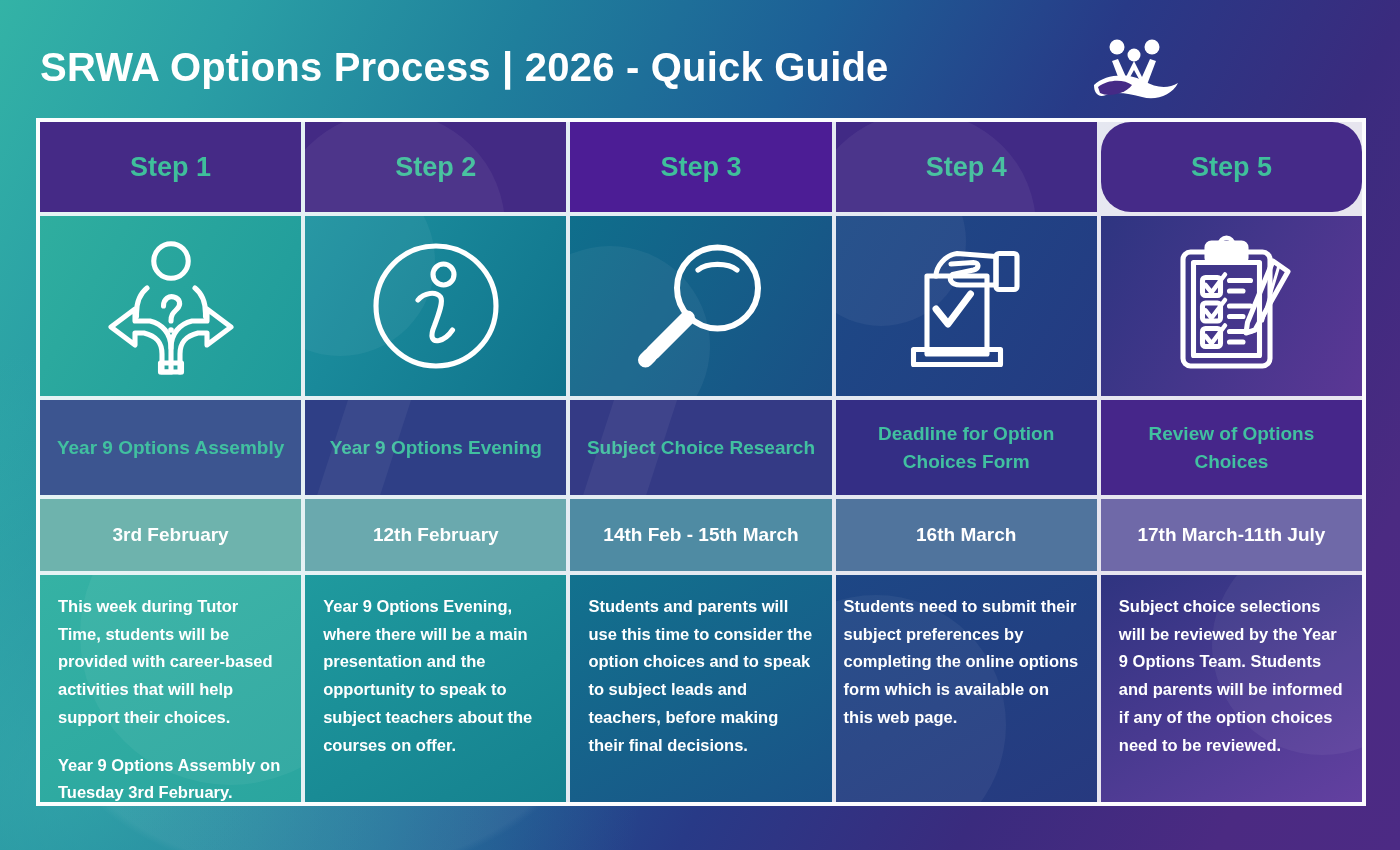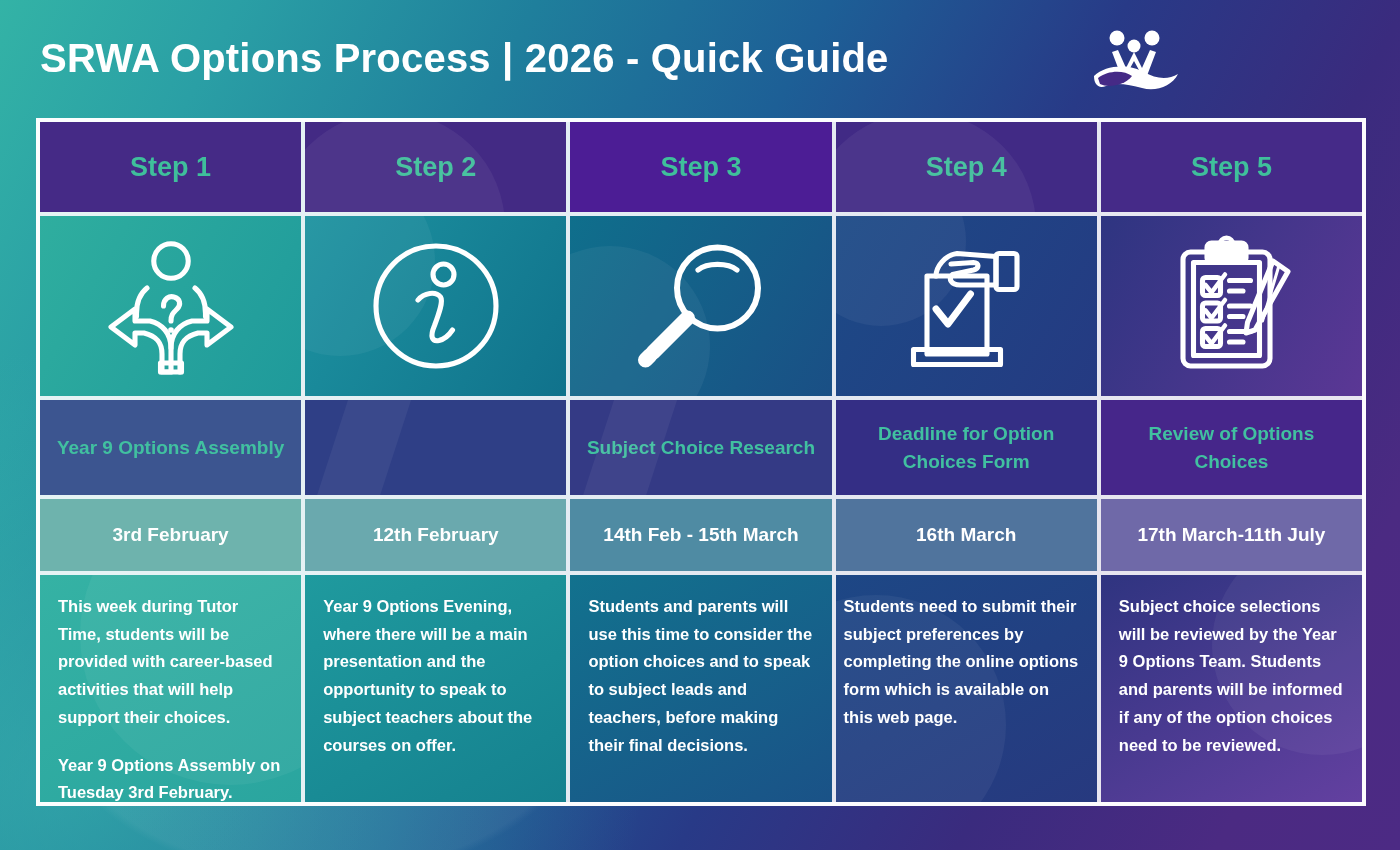--- a/index.html
+++ b/index.html
@@ -21,21 +21,21 @@
   }
   
   .wm { position:absolute; pointer-events:none; }
   .wm-1 { left:150px; top:120px; width:560px; height:700px;
           background:radial-gradient(circle at 50% 50%, rgba(255,255,255,0.045) 0 42%, rgba(255,255,255,0) 44%); }
   .wm-2 { left:760px; top:60px; width:520px; height:520px;
           background:radial-gradient(circle at 50% 50%, rgba(255,255,255,0.05) 0 46%, rgba(255,255,255,0) 48%); }
   .wm-3 { left:-60px; top:470px; width:760px; height:480px;
           background:radial-gradient(ellipse at 50% 50%, rgba(255,255,255,0.05) 0 48%, rgba(255,255,255,0) 50%); }
 
-  .header { position:absolute; left:0; top:8px; width:1210px; height:110px;text-decoration:underline; }
+  .header { position:absolute; left:0; top:17px; width:1210px; height:110px;text-decoration:underline; }
   .title {
     position:absolute; left:40px; top:28px;
     color:#ffffff; font-size:40px; font-weight:bold; letter-spacing:0.2px;
     white-space:nowrap;
   }
   .logo { position:absolute; right:28px; top:16px; width:96px; height:78px; }
 
   
   .grid {
     position:absolute; left:36px; top:118px; width:1330px; height:688px;
@@ -48,21 +48,21 @@
   }
   .cell { position:relative; overflow:hidden; display:flex; }
 
   .step-head {
     background:#452a86;
     align-items:center; justify-content:center;
   }
   .step-head.c2 { background:#432a84; }
   .step-head.c3 { background:#4c1d95; }
   .step-head.c4 { background:#412a85; }
-  .step-head.c5 { background:#452a88; }
+  .step-head.c5 { background:#452a88;border-radius:30px; }
   .step-head span {
     color:#3fbf9b; font-size:27px; font-weight:bold;
   }
   .step-head .blob {
     position:absolute; left:-30px; bottom:-130px; width:230px; height:230px;
     border-radius:50%; background:rgba(255,255,255,0.055);
   }
 
   .icon-cell { align-items:center; justify-content:center; }
   .icon-cell.c1 { background:linear-gradient(120deg,#2fae9f,#1f9a9b); }
@@ -208,20 +208,21 @@
       <path d="M78 20 L88 27 L66 66 L60 68 L61 61 Z"></path>
       <path d="M82 23 L71 60" stroke-width="2"></path>
     </svg>
   </div>
 
   <div class="cell name-cell c1">
     <span>Year 9 Options Assembly</span>
   </div>
   <div class="cell name-cell c2">
     <div class="streak"></div>
+    <span>Year 9 Options Evening</span>
   </div>
   <div class="cell name-cell c3">
     <div class="streak"></div>
     <span>Subject Choice Research</span>
   </div>
   <div class="cell name-cell c4">
     <span>Deadline for Option Choices Form</span>
   </div>
   <div class="cell name-cell c5">
     <span>Review of Options Choices</span>

